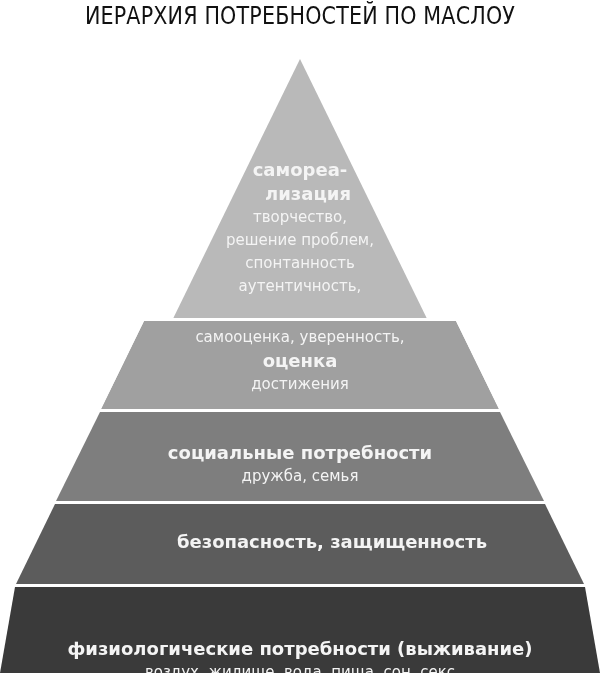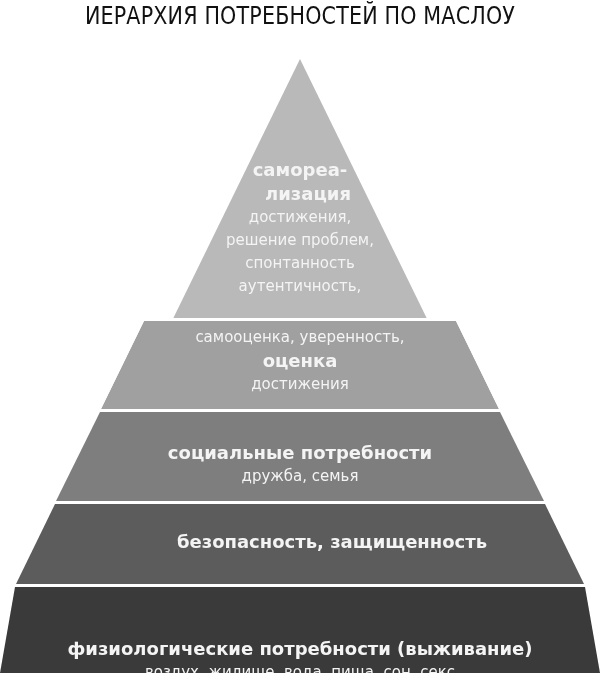--- a/index.html
+++ b/index.html
@@ -32,21 +32,21 @@
   <rect x="0" y="501" width="600" height="3" fill="#ffffff"></rect>
   <rect x="0" y="584" width="600" height="3" fill="#ffffff"></rect>
 
   <polygon points="0,321 144,321 101,409 0,409" fill="#fff"></polygon>
   <polygon points="600,321 456,321 499,409 600,409" fill="#fff"></polygon>
 </svg>
 
 <div class="band" style="top:158px;">
   <div class="label h" style="position:static;">самореа-</div>
   <div class="label h" style="position:static;padding-left:8px;">лизация</div>
-  <div class="label s" style="position:static;">достижения,</div>
+  <div class="label s" style="position:static;">творчество,</div>
   <div class="label s" style="position:static;">решение проблем,</div>
   <div class="label s" style="position:static;">спонтанность</div>
   <div class="label s" style="position:static;">аутентичность,</div>
 </div>
 
 <div class="band" style="top:326px;">
   <div class="label s" style="position:static;">самооценка, уверенность,</div>
   <div class="label h" style="position:static;">оценка</div>
   <div class="label s" style="position:static;">достижения</div>
 </div>

